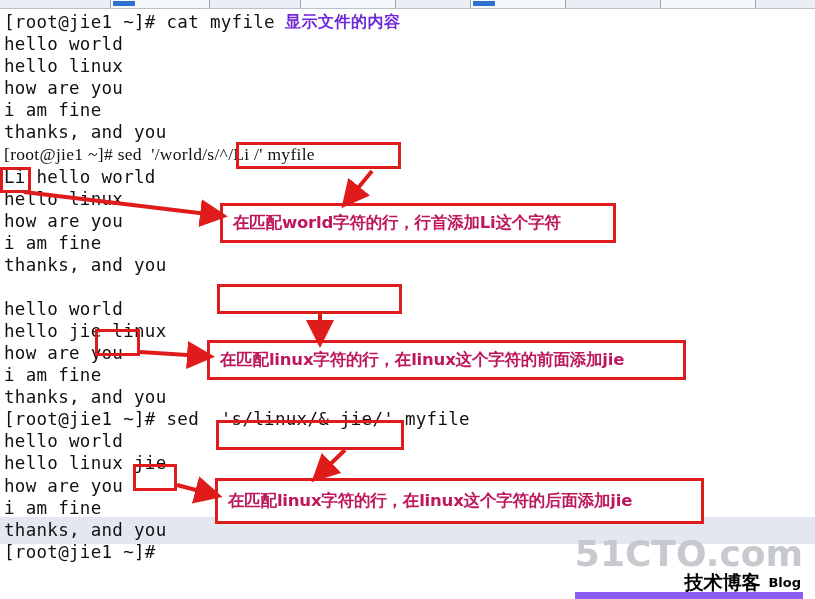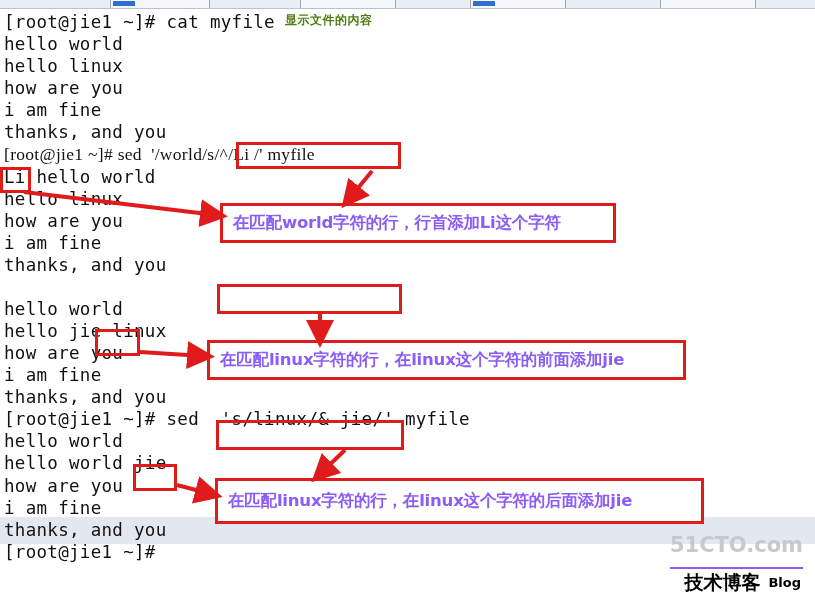--- a/index.html
+++ b/index.html
@@ -69,37 +69,37 @@
     position: absolute;
     border: 3px solid #e01b1b;
     box-sizing: border-box;
     background: transparent;
   }
   .note {
     position: absolute;
     border: 3px solid #e01b1b;
     box-sizing: border-box;
     background: #ffffff;
-    color: #8b5cf6;
+    color: #be185d;
     font-family: "DejaVu Sans", "Liberation Sans", sans-serif;
     font-weight: bold;
     font-size: 16.5px;
     line-height: 1.05;
     display: flex;
     align-items: center;
     padding-left: 10px;
     white-space: nowrap;
     letter-spacing: -0.2px;
   }
   .title-note {
     position: absolute;
     font-family: "DejaVu Sans", "Liberation Sans", sans-serif;
     font-weight: bold;
-    font-size: 12px;
-    color: #4d7c0f;
+    font-size: 16px;
+    color: #6d28d9;
     white-space: nowrap;
     letter-spacing: 0.5px;
   }
   svg.arrows {
     position: absolute;
     left: 0; top: 0;
     width: 815px; height: 599px;
     pointer-events: none;
   }
 
@@ -109,26 +109,26 @@
     right: 10px;
     text-align: left;
     color: #c9ccd1;
     font-family: "DejaVu Sans", "Liberation Sans", sans-serif;
     white-space: nowrap;
     user-select: none;
   }
   .wm-main {
     top: 533px;
     right: 12px;
-    font-size: 21px;
+    font-size: 36px;
     font-weight: bold;
     letter-spacing: 0px;
     color: #c6c9ce;
-    border-bottom: 2px solid #8b5cf6;
-    padding-bottom: 10px;
+    border-bottom: 8px solid #8b5cf6;
+    padding-bottom: 18px;
   }
   .wm-sub {
     top: 570px;
     right: 14px;
     font-size: 19px;
     font-weight: bold;
     color: #000000;
   }
   .wm-sub .blog {
     font-size: 13px;
@@ -165,21 +165,21 @@
       <div class="tline" style="top: 198.653px;">how are you</div>
       <div class="tline" style="top: 220.725px;">i am fine</div>
       <div class="tline" style="top: 242.798px;">thanks, and you</div>
       <div class="tline" style="top: 286.942px;">hello world</div>
       <div class="tline" style="top: 309.015px;">hello jie linux</div>
       <div class="tline" style="top: 331.087px;">how are you</div>
       <div class="tline" style="top: 353.16px;">i am fine</div>
       <div class="tline" style="top: 375.233px;">thanks, and you</div>
       <div class="tline" style="top: 397.305px;">[root@jie1 ~]# sed  's/linux/&amp; jie/' myfile</div>
       <div class="tline" style="top: 419.377px;">hello world</div>
-      <div class="tline" style="top: 441.45px;">hello world jie</div>
+      <div class="tline" style="top: 441.45px;">hello linux jie</div>
       <div class="tline" style="top: 463.522px;">how are you</div>
       <div class="tline" style="top: 485.595px;">i am fine</div>
       <div class="tline sel" style="top: 507.668px;">thanks, and you</div>
       <div class="tline" style="top: 529.74px;">[root@jie1 ~]#</div>
     </div>
 
   <div class="title-note" style="left:285px; top:12px;">显示文件的内容</div>
 
   <div class="abox" style="left:236px; top:142px; width:165px; height:27px;"></div>
   <div class="abox" style="left:217px; top:284px; width:185px; height:30px;"></div>

